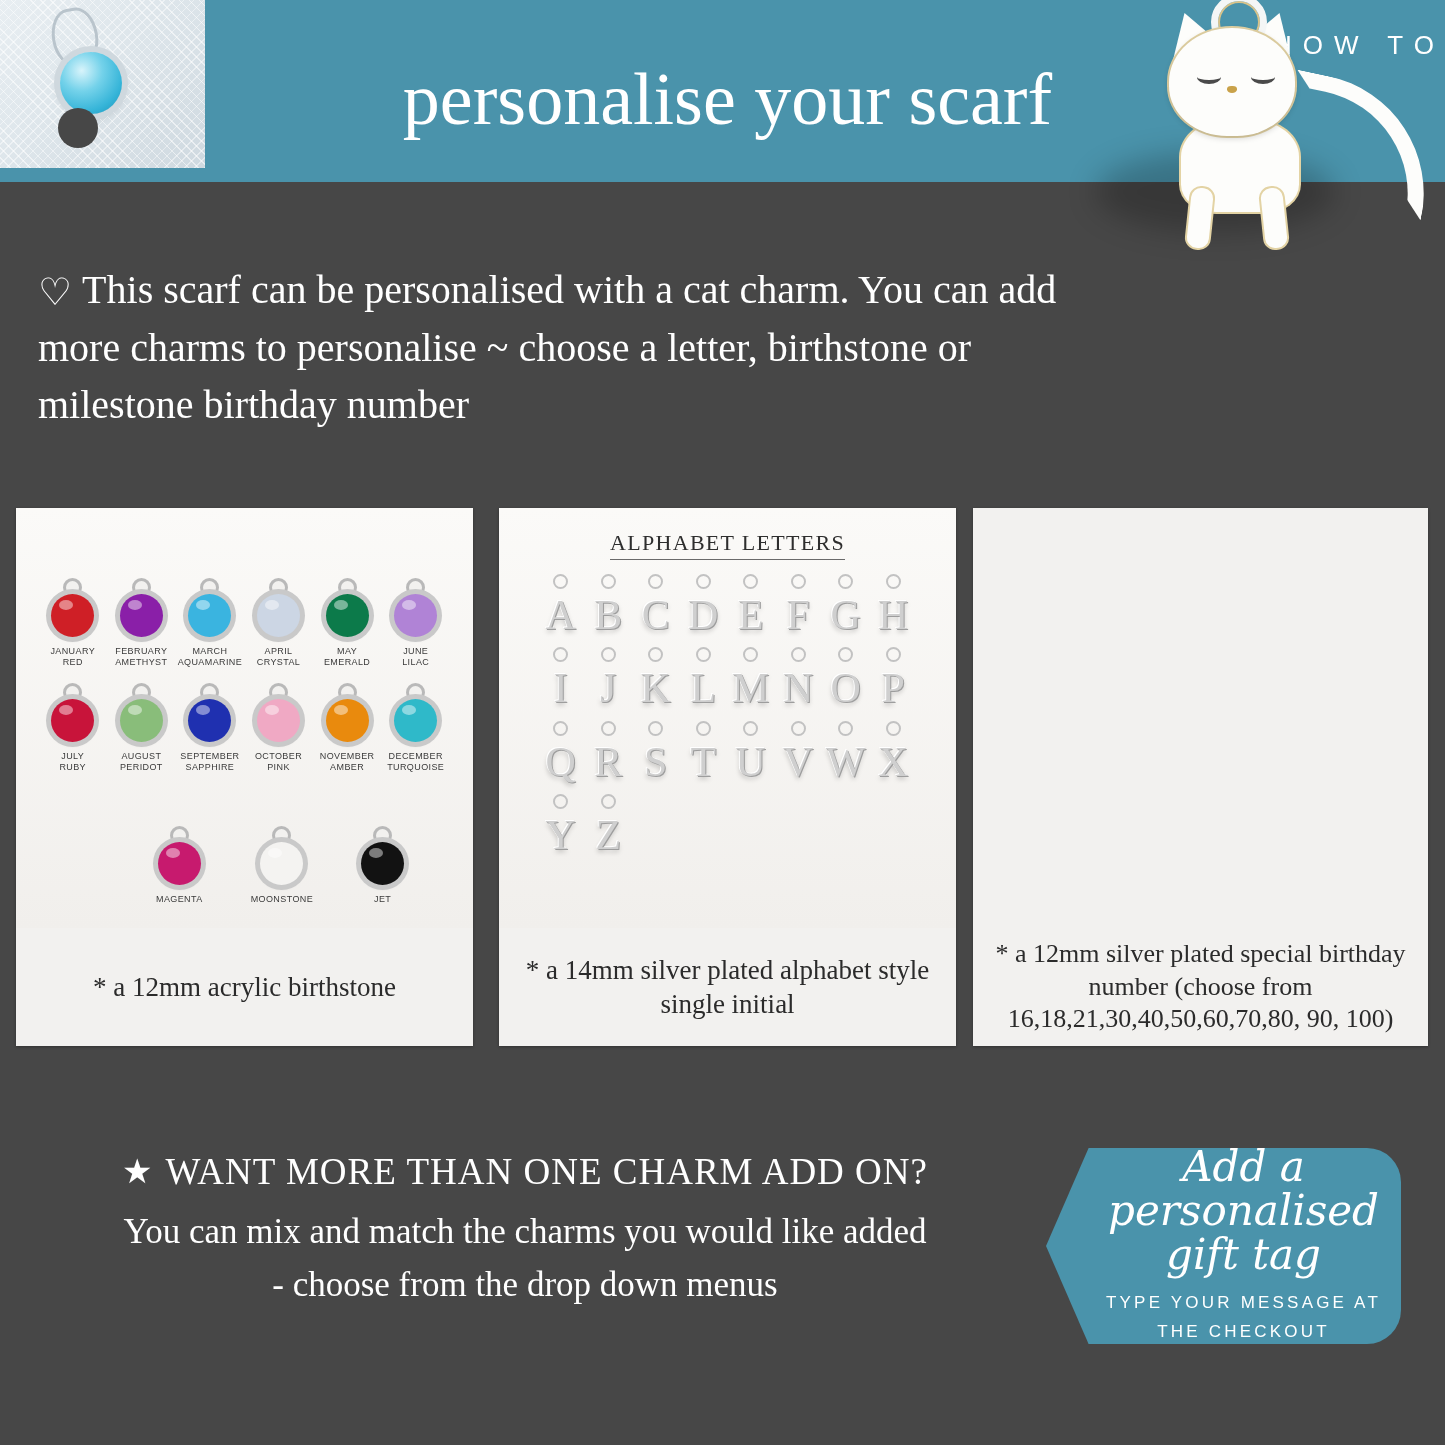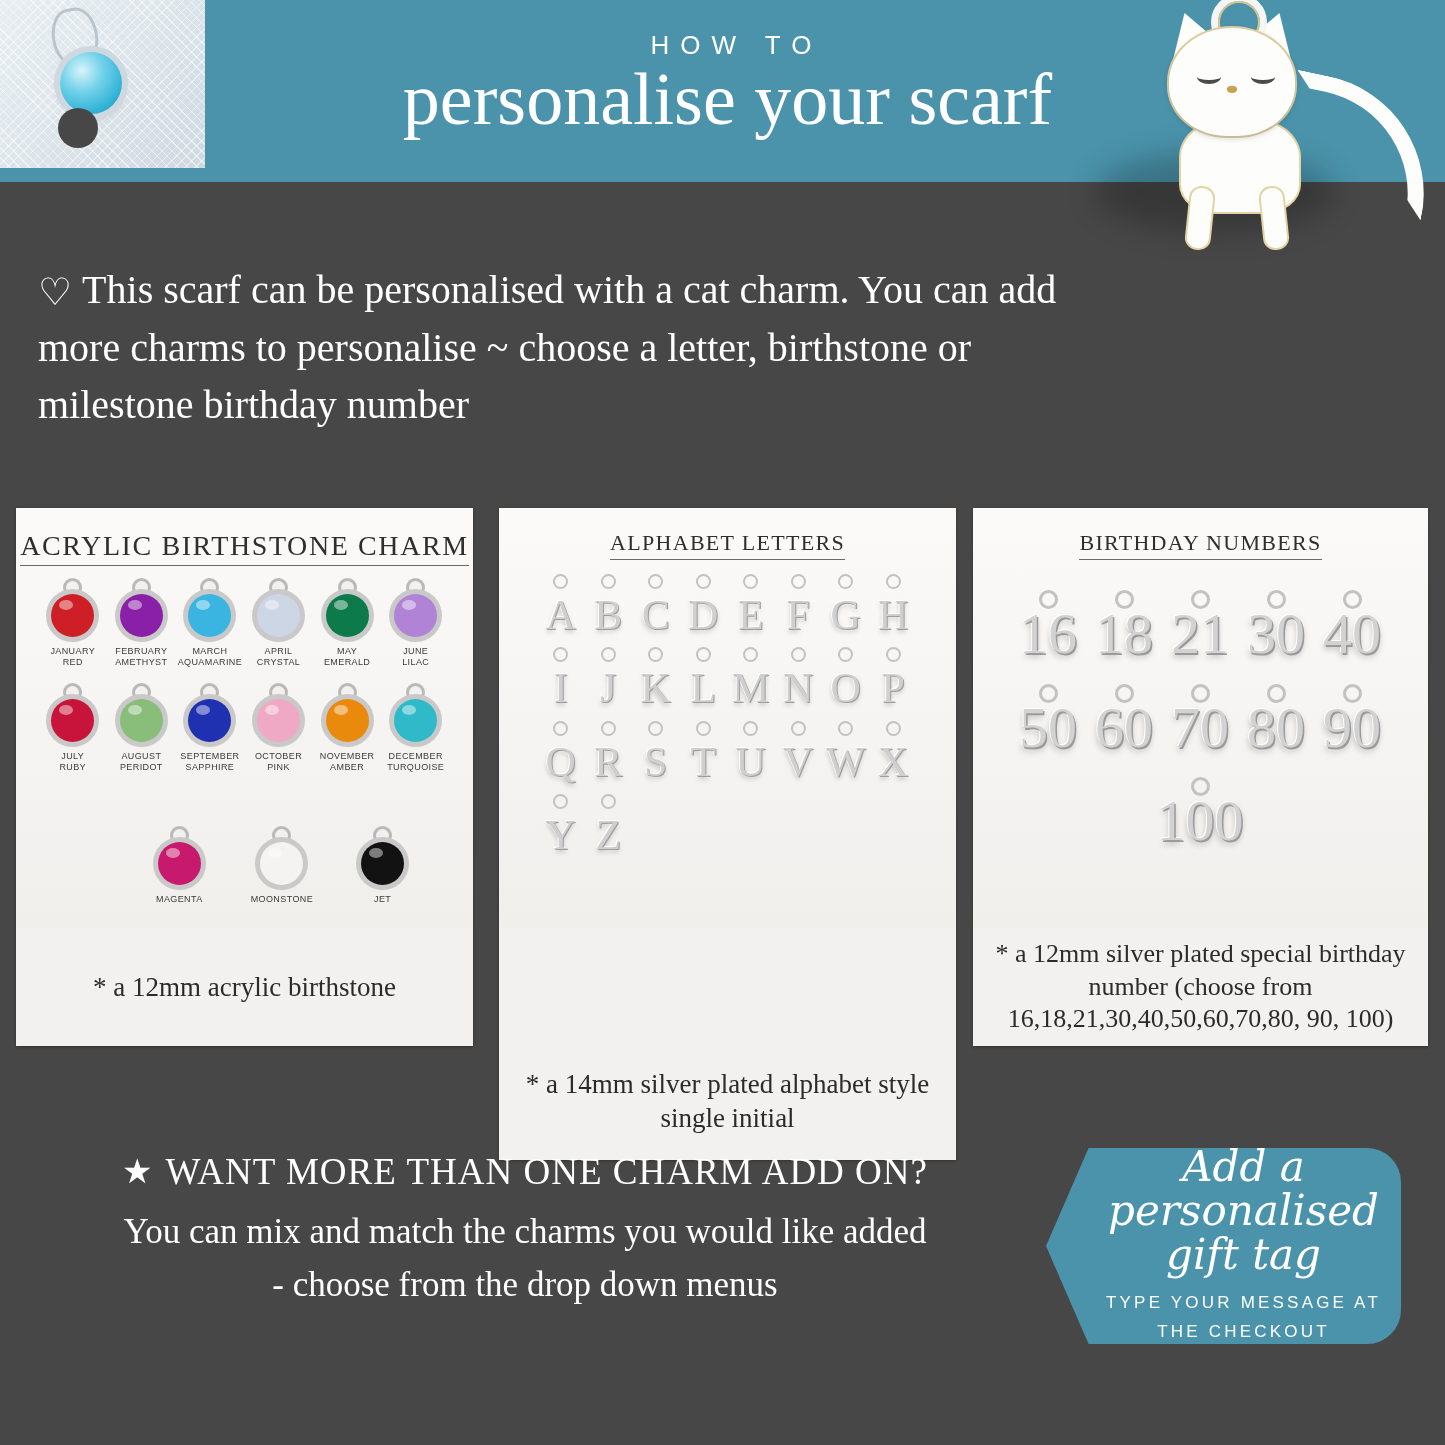--- a/index.html
+++ b/index.html
@@ -30,21 +30,21 @@
     position:absolute;left:52px;top:8px;width:40px;height:52px;
     border:3px solid #b9c4cc;border-radius:50%/60%;
     transform:rotate(-10deg);
   }
   .thumb-gem{
     position:absolute;left:60px;top:52px;width:62px;height:62px;border-radius:50%;
     background:radial-gradient(circle at 35% 30%, #d8f4fb 0%, #74d2ea 35%, #35b4d8 70%, #1b8fb5 100%);
     box-shadow:0 0 0 6px #cfd8de, 0 3px 8px rgba(0,0,0,.25);
   }
   .header-sub{
-    position:absolute;left:0;right:0;top:30px;text-align:center;
+    position:absolute;left:0;right:0;top:30px;text-align:right;
     color:#ffffff;font-family:"Liberation Sans", sans-serif;
     font-size:26px;letter-spacing:11px;font-weight:400;
     padding-left:28px;
   }
   .header-title{
     position:absolute;left:0;right:0;top:62px;text-align:center;
     color:#ffffff;font-size:74px;line-height:1.0;font-weight:400;
     padding-left:10px;
   }
   
@@ -92,21 +92,21 @@
     position:absolute;left:38px;top:262px;width:1060px;
     color:#ffffff;font-size:40px;line-height:1.42;
   }
   .heart{font-size:38px;vertical-align:-2px;margin-right:10px;}
   
   .panels{position:absolute;left:16px;top:508px;width:1412px;height:538px;}
   .panel{
     position:absolute;top:0;background:#f2f1ef;box-shadow:0 1px 3px rgba(0,0,0,.3);
   }
   .panel.p1{left:0;width:457px;height:538px;}
-  .panel.p2{left:483px;width:457px;height:652px;}
+  .panel.p2{left:483px;width:457px;height:538px;}
   .panel.p3{left:957px;width:455px;height:538px;}
   .panel-photo{
     position:absolute;left:0;top:0;right:0;height:420px;
     background:linear-gradient(180deg,#fbfaf8 0%,#f1efec 100%);
     overflow:hidden;
   }
   .panel.p1 .panel-photo{height:420px;}
   .panel-caption{
     position:absolute;left:0;right:0;bottom:0;height:118px;
     display:flex;flex-direction:column;align-items:center;justify-content:center;
@@ -225,23 +225,20 @@
 </div>
 
 <div class="intro">
   <span class="heart">♡</span><span>This scarf can be personalised with a cat charm. You can add more charms to personalise ~ choose a letter, birthstone or milestone birthday number</span>
 </div>
 
 <div class="panels">
 
   <div class="panel p1">
     <div class="panel-photo">
-      <div class="panel-title">
-        <span>ACRYLIC BIRTHSTONE CHARM</span>
-      </div>
       <div class="stone-grid">
         <div class="stone-cell">
             <div class="bail"></div>
             <div class="stone" style="background:#cf1f26"></div>
             <div class="stone-label"><span>JANUARY</span><br><span>RED</span></div>
           </div>
         <div class="stone-cell">
             <div class="bail"></div>
             <div class="stone" style="background:#8a1fa8"></div>
             <div class="stone-label"><span>FEBRUARY</span><br><span>AMETHYST</span></div>
@@ -350,38 +347,20 @@
         <span>W</span>
         <span>X</span>
         <span>Y</span>
         <span>Z</span>
       </div>
     </div>
     <div class="panel-caption">* a 14mm silver plated alphabet style single initial</div>
   </div>
 
   <div class="panel p3">
-    <div class="panel-photo">
-      <div class="panel-title small">
-        <span>BIRTHDAY NUMBERS</span>
-      </div>
-      <div class="nums">
-        <span>16</span>
-        <span>18</span>
-        <span>21</span>
-        <span>30</span>
-        <span>40</span>
-        <span>50</span>
-        <span>60</span>
-        <span>70</span>
-        <span>80</span>
-        <span>90</span>
-        <span>100</span>
-      </div>
-    </div>
     <div class="panel-caption">* a 12mm silver plated special birthday number (choose from 16,18,21,30,40,50,60,70,80, 90, 100)</div>
   </div>
 </div>
 
 <div class="bottom">
   <div class="line1">
     <span class="star">★</span><span>WANT MORE THAN ONE CHARM ADD ON?</span>
   </div>
   <div class="line2" style="white-space:pre-line">You can mix and match the charms you would like added
 - choose from the drop down menus</div>

